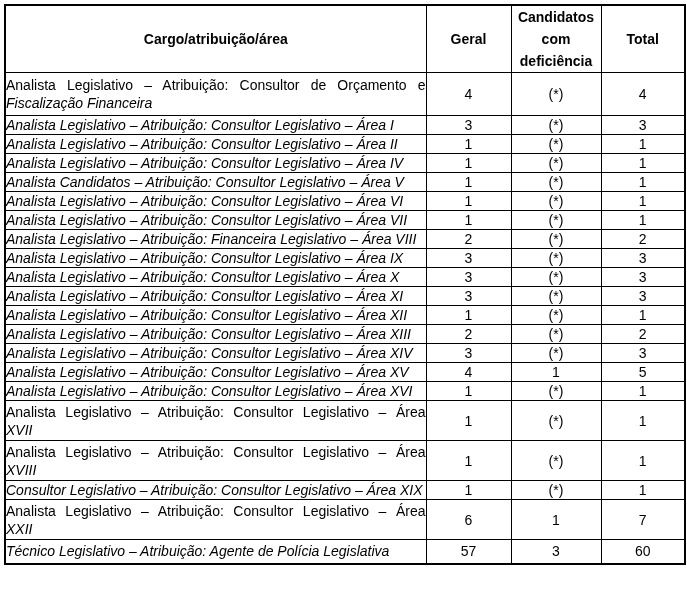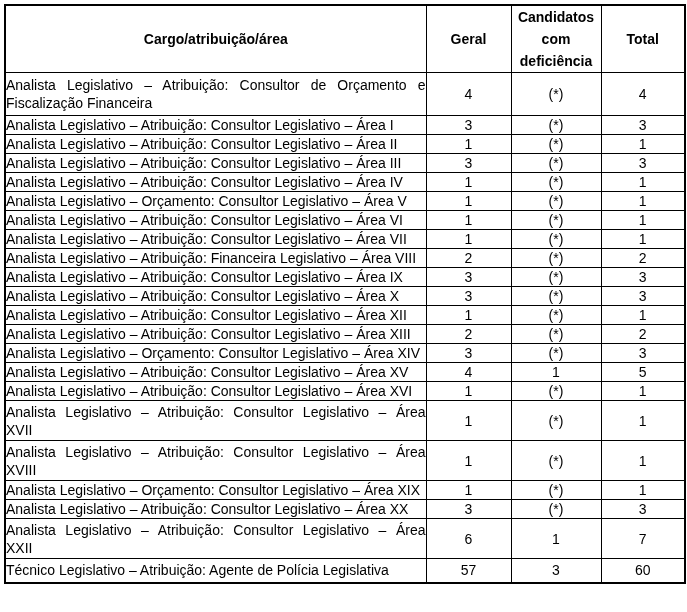--- a/index.html
+++ b/index.html
@@ -56,20 +56,21 @@
   }
   td.cargo .jline {
     text-align: justify;
     text-align-last: justify;
     white-space: normal;
   }
   td.cargo .nline {
     text-align: left;
     white-space: nowrap;
     overflow: hidden;
+    font-style: italic;
   }
   td.num {
     font-size: 14px;
     text-align: center;
   }
 </style>
 </head>
 <body>
 
 <div class="page">
@@ -109,37 +110,29 @@
         <tr>
           <td class="cargo">
             <div class="nline">Analista Legislativo – Atribuição: Consultor Legislativo – Área II</div>
           </td>
           <td class="num">1</td>
           <td class="num">(*)</td>
           <td class="num">1</td>
         </tr>
         <tr>
           <td class="cargo">
-            <div class="nline">Analista Legislativo – Atribuição: Consultor Legislativo – Área III</div>
-          </td>
-          <td class="num">3</td>
-          <td class="num">(*)</td>
-          <td class="num">3</td>
-        </tr>
-        <tr>
-          <td class="cargo">
             <div class="nline">Analista Legislativo – Atribuição: Consultor Legislativo – Área IV</div>
           </td>
           <td class="num">1</td>
           <td class="num">(*)</td>
           <td class="num">1</td>
         </tr>
         <tr>
           <td class="cargo">
-            <div class="nline">Analista Legislativo – Orçamento: Consultor Legislativo – Área V</div>
+            <div class="nline">Analista Candidatos – Atribuição: Consultor Legislativo – Área V</div>
           </td>
           <td class="num">1</td>
           <td class="num">(*)</td>
           <td class="num">1</td>
         </tr>
         <tr>
           <td class="cargo">
             <div class="nline">Analista Legislativo – Atribuição: Consultor Legislativo – Área VI</div>
           </td>
           <td class="num">1</td>
@@ -173,37 +166,45 @@
         <tr>
           <td class="cargo">
             <div class="nline">Analista Legislativo – Atribuição: Consultor Legislativo – Área X</div>
           </td>
           <td class="num">3</td>
           <td class="num">(*)</td>
           <td class="num">3</td>
         </tr>
         <tr>
           <td class="cargo">
+            <div class="nline">Analista Legislativo – Atribuição: Consultor Legislativo – Área XI</div>
+          </td>
+          <td class="num">3</td>
+          <td class="num">(*)</td>
+          <td class="num">3</td>
+        </tr>
+        <tr>
+          <td class="cargo">
             <div class="nline">Analista Legislativo – Atribuição: Consultor Legislativo – Área XII</div>
           </td>
           <td class="num">1</td>
           <td class="num">(*)</td>
           <td class="num">1</td>
         </tr>
         <tr>
           <td class="cargo">
             <div class="nline">Analista Legislativo – Atribuição: Consultor Legislativo – Área XIII</div>
           </td>
           <td class="num">2</td>
           <td class="num">(*)</td>
           <td class="num">2</td>
         </tr>
         <tr>
           <td class="cargo">
-            <div class="nline">Analista Legislativo – Orçamento: Consultor Legislativo – Área XIV</div>
+            <div class="nline">Analista Legislativo – Atribuição: Consultor Legislativo – Área XIV</div>
           </td>
           <td class="num">3</td>
           <td class="num">(*)</td>
           <td class="num">3</td>
         </tr>
         <tr>
           <td class="cargo">
             <div class="nline">Analista Legislativo – Atribuição: Consultor Legislativo – Área XV</div>
           </td>
           <td class="num">4</td>
@@ -231,33 +232,25 @@
           <td class="cargo">
             <div class="jline">Analista Legislativo – Atribuição: Consultor Legislativo – Área</div>
             <div class="nline">XVIII</div>
           </td>
           <td class="num">1</td>
           <td class="num">(*)</td>
           <td class="num">1</td>
         </tr>
         <tr>
           <td class="cargo">
-            <div class="nline">Analista Legislativo – Orçamento: Consultor Legislativo – Área XIX</div>
-          </td>
-          <td class="num">1</td>
-          <td class="num">(*)</td>
-          <td class="num">1</td>
-        </tr>
-        <tr>
-          <td class="cargo">
-            <div class="nline">Analista Legislativo – Atribuição: Consultor Legislativo – Área XX</div>
-          </td>
-          <td class="num">3</td>
-          <td class="num">(*)</td>
-          <td class="num">3</td>
+            <div class="nline">Consultor Legislativo – Atribuição: Consultor Legislativo – Área XIX</div>
+          </td>
+          <td class="num">1</td>
+          <td class="num">(*)</td>
+          <td class="num">1</td>
         </tr>
         <tr class="tall">
           <td class="cargo">
             <div class="jline">Analista Legislativo – Atribuição: Consultor Legislativo – Área</div>
             <div class="nline">XXII</div>
           </td>
           <td class="num">6</td>
           <td class="num">1</td>
           <td class="num">7</td>
         </tr>

